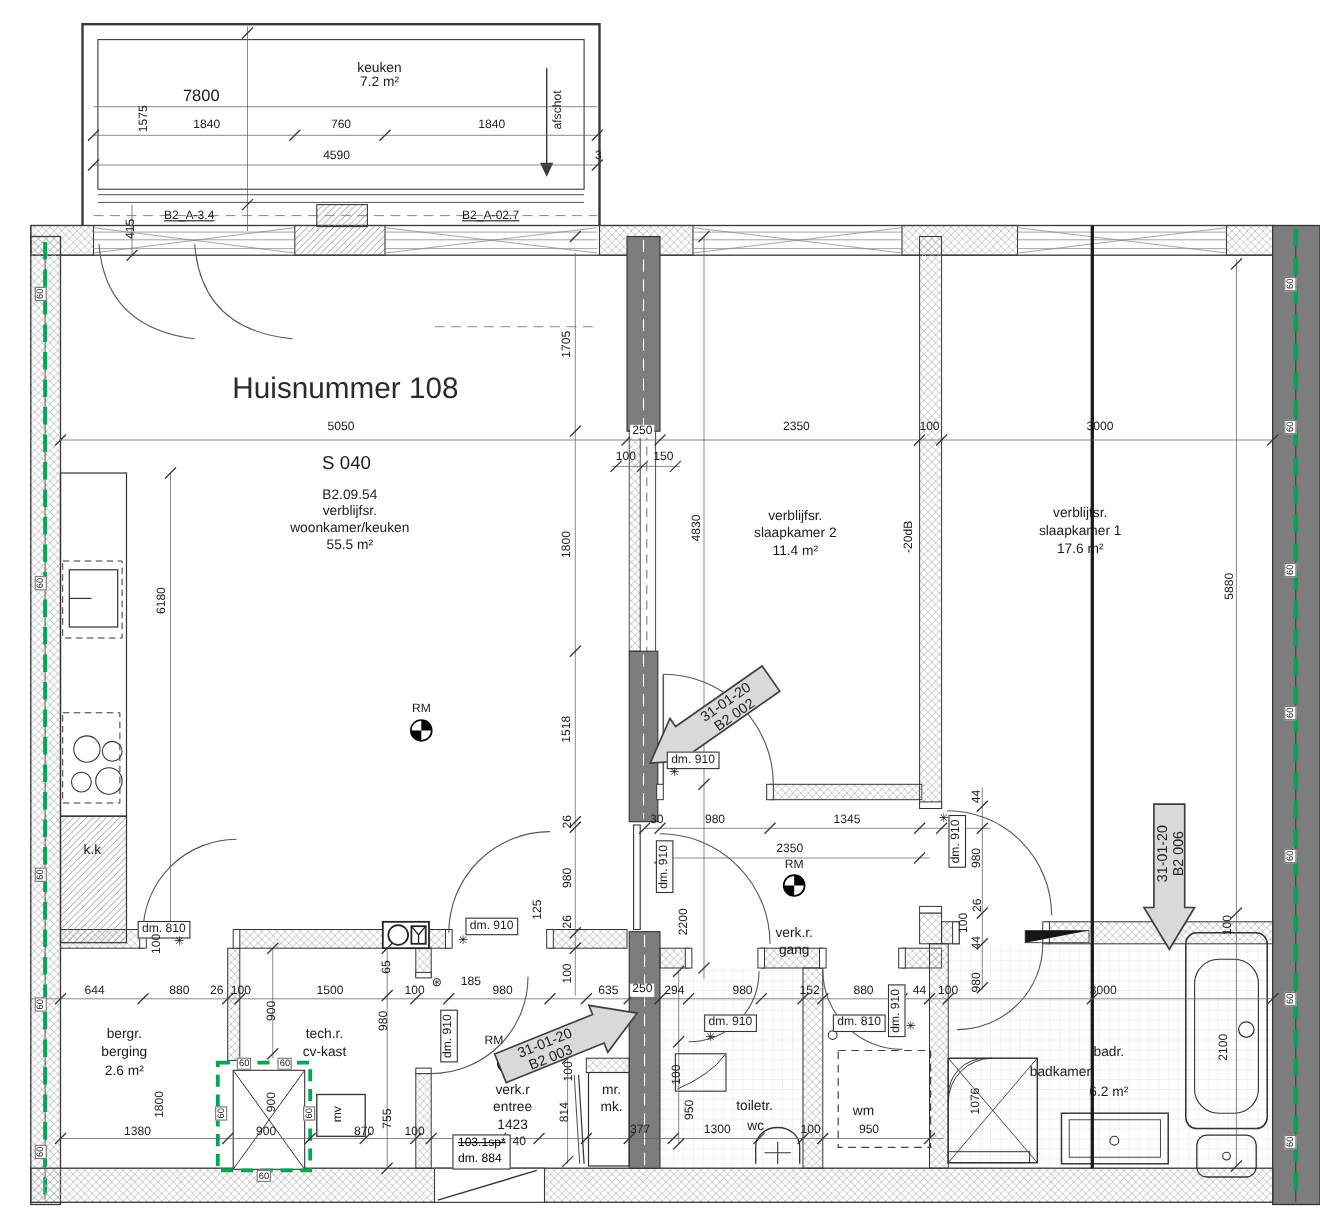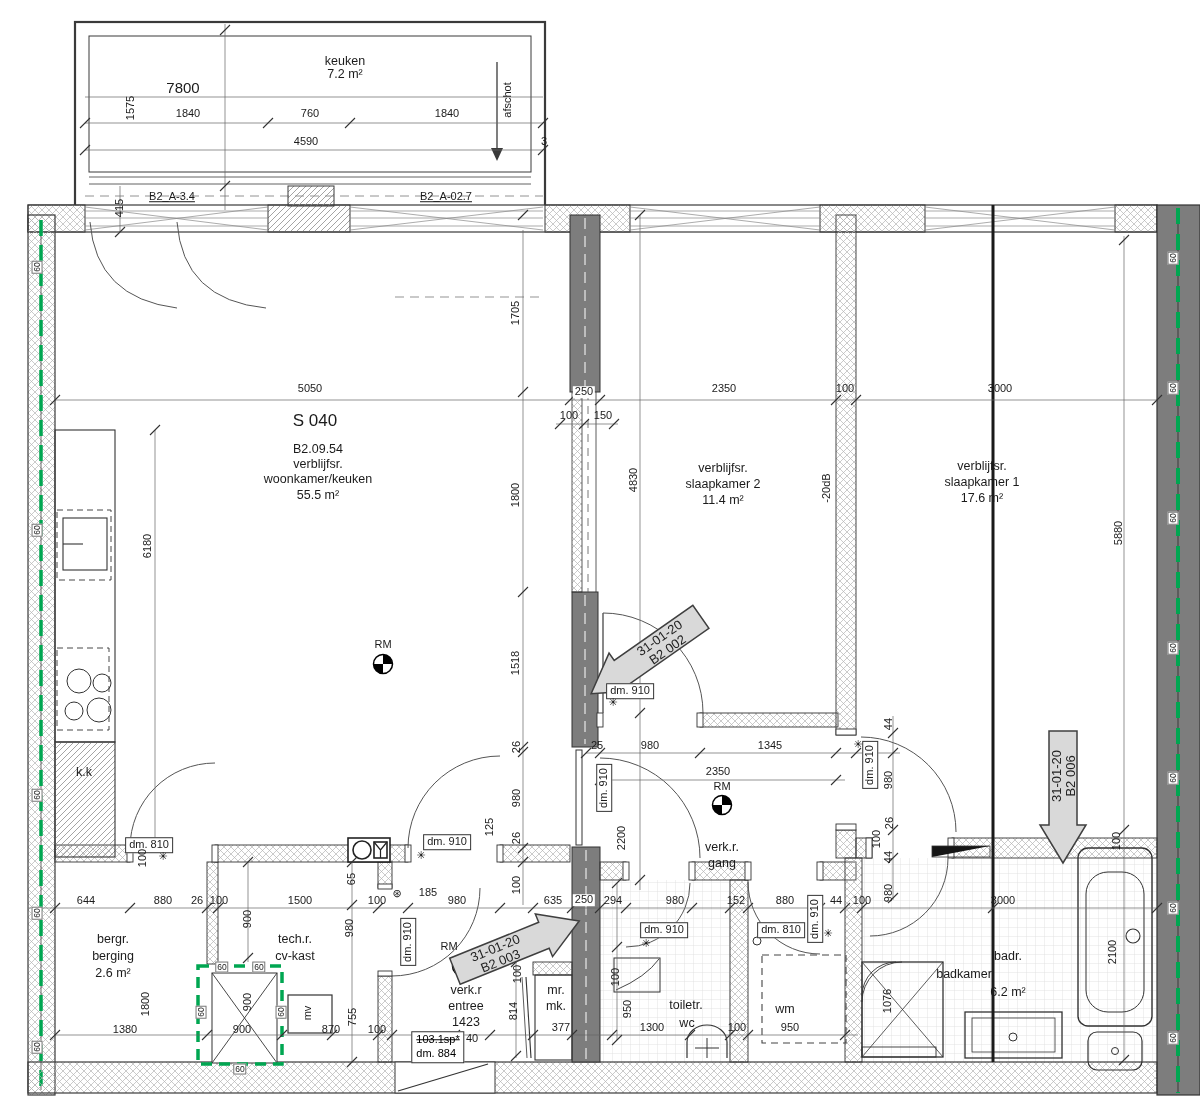--- a/index.html
+++ b/index.html
@@ -383,20 +383,21 @@
 <span class="lbl" style="left:188px;top:114px">1840</span>
 <span class="lbl" style="left:310px;top:114px">760</span>
 <span class="lbl" style="left:447px;top:114px">1840</span>
 <span class="lbl" style="left:306px;top:142px">4590</span>
 <span class="lbl rot" style="left:508px;top:100px">afschot</span>
 <span class="lbl" style="left:544px;top:142px">3</span>
 <span class="lbl rot" style="left:120px;top:208px">415</span>
 <span class="lbl und" style="left:172px;top:197px">B2_A-3.4</span>
 <span class="lbl und" style="left:446px;top:197px">B2_A-02.7</span>
 
+<span class="lbl t-title" style="left:314px;top:353px">Huisnummer 108</span>
 <span class="lbl" style="left:310px;top:389px">5050</span>
 <span class="lbl t-plan" style="left:315px;top:421px">S 040</span>
 <span class="lbl room" style="left:318px;top:450px">B2.09.54</span>
 <span class="lbl room" style="left:318px;top:465px">verblijfsr.</span>
 <span class="lbl room" style="left:318px;top:480px">woonkamer/keuken</span>
 <span class="lbl room" style="left:318px;top:496px">55.5 m²</span>
 <span class="lbl room" style="left:84px;top:773px">k.k</span>
 
 <span class="lbl" style="left:724px;top:389px">2350</span>
 <span class="lbl" style="left:845px;top:389px">100</span>
@@ -423,21 +424,21 @@
 <span class="lbl" style="left:722px;top:787px">RM</span>
 <span class="lbl" style="left:449px;top:947px">RM</span>
 
 <span class="lbl rot" style="left:516px;top:663px">1518</span>
 <span class="lbl rot" style="left:517px;top:747px">26</span>
 <span class="lbl rot" style="left:517px;top:798px">980</span>
 <span class="lbl rot" style="left:490px;top:827px">125</span>
 <span class="lbl rot" style="left:517px;top:838px">26</span>
 <span class="lbl rot" style="left:517px;top:885px">100</span>
 
-<span class="lbl" style="left:597px;top:746px">25</span>
+<span class="lbl" style="left:597px;top:746px">30</span>
 <span class="lbl" style="left:650px;top:746px">980</span>
 <span class="lbl" style="left:770px;top:746px">1345</span>
 <span class="lbl rot" style="left:889px;top:724px">44</span>
 <span class="lbl" style="left:718px;top:772px">2350</span>
 <span class="lbl rot" style="left:889px;top:780px">980</span>
 <span class="lbl rot" style="left:622px;top:838px">2200</span>
 <span class="lbl room" style="left:722px;top:848px">verk.r.</span>
 <span class="lbl room" style="left:722px;top:864px">gang</span>
 <span class="lbl rot" style="left:890px;top:823px">26</span>
 <span class="lbl rot" style="left:877px;top:839px">100</span>
@@ -496,21 +497,21 @@
 <span class="lbl rot" style="left:308px;top:1013px">mv</span>
 <span class="lbl" style="left:331px;top:1030px">870</span>
 <span class="lbl rot" style="left:353px;top:1017px">755</span>
 <span class="lbl" style="left:377px;top:1030px">100</span>
 
 <span class="lbl room" style="left:466px;top:991px">verk.r</span>
 <span class="lbl room" style="left:466px;top:1007px">entree</span>
 <span class="lbl room" style="left:466px;top:1023px">1423</span>
 <span class="lbl rot" style="left:514px;top:1011px">814</span>
 <span class="lbl rot" style="left:518px;top:974px">100</span>
-<span class="lbl" style="left:561px;top:1028px">377</span>
+<span class="lbl" style="left:582px;top:1028px">377</span>
 <span class="lbl" style="left:472px;top:1039px">40</span>
 <div class="dbox" style="left:438px;top:1047px">
   <span class="strike">103.1sp*</span>
   <span>dm. 884</span>
 </div>
 <span class="lbl room" style="left:556px;top:991px">mr.</span>
 <span class="lbl room" style="left:556px;top:1007px">mk.</span>
 
 <span class="lbl rot" style="left:616px;top:977px">100</span>
 <span class="lbl rot" style="left:628px;top:1009px">950</span>

